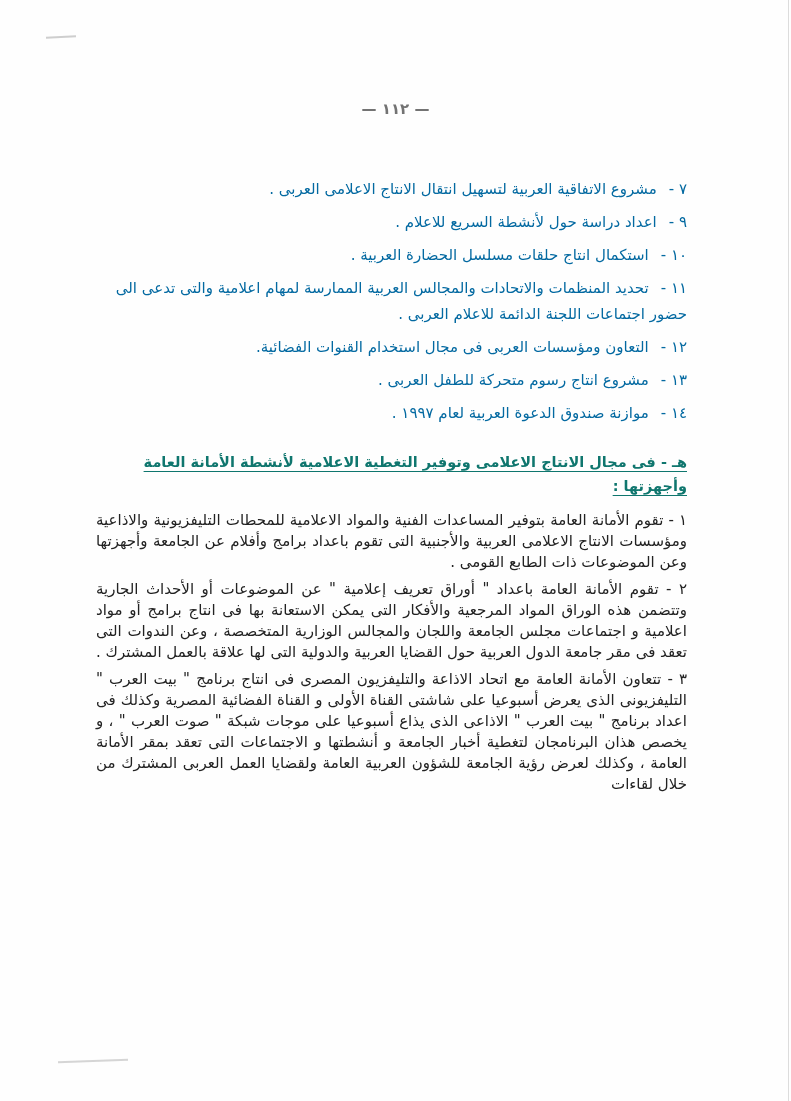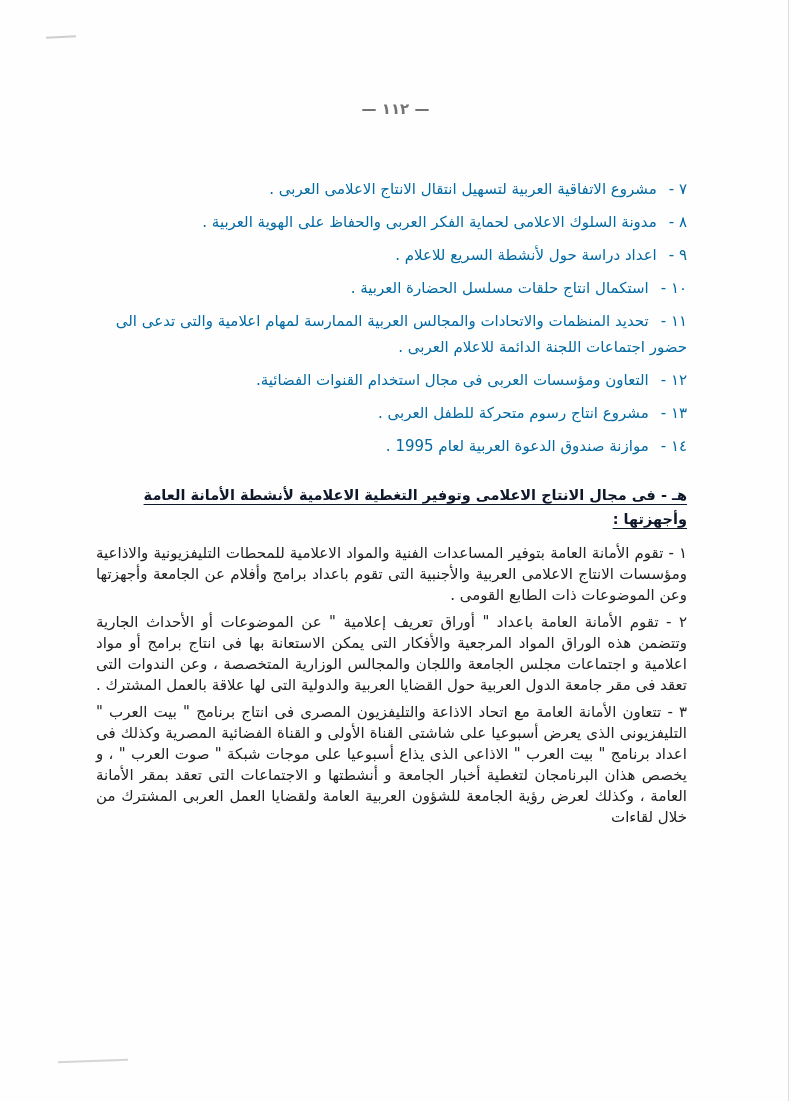--- a/index.html
+++ b/index.html
@@ -43,21 +43,21 @@
   }
   .list-item .num {
     display: inline-block;
     margin-left: 12px;
     white-space: nowrap;
   }
   .section-heading {
     margin: 24px 0 12px 0;
     font-size: 14.5px;
     font-weight: bold;
-    color: #0f172a;
+    color: #0f766e;
     text-align: right;
     text-decoration: underline;
     text-underline-offset: 4px;
     line-height: 24px;
   }
   .para {
     margin: 0 0 6px 0;
     font-size: 15px;
     line-height: 21px;
     text-align: justify;
@@ -95,39 +95,36 @@
 
   <div class="page-number">— ١١٢ —</div>
 
   <div class="content">
 
     <ol class="numbered-list">
       <li class="list-item">
         <span class="num">٧ -</span><span class="txt">مشروع الاتفاقية العربية لتسهيل انتقال الانتاج الاعلامى العربى .</span>
       </li>
       <li class="list-item">
-        <span class="num">٨ -</span><span class="txt">مدونة السلوك الاعلامى لحماية الفكر العربى والحفاظ على الهوية العربية .</span>
-      </li>
-      <li class="list-item">
         <span class="num">٩ -</span><span class="txt">اعداد دراسة حول لأنشطة السريع للاعلام .</span>
       </li>
       <li class="list-item">
         <span class="num">١٠ -</span><span class="txt">استكمال انتاج حلقات مسلسل الحضارة العربية .</span>
       </li>
       <li class="list-item">
         <span class="num">١١ -</span><span class="txt">تحديد المنظمات والاتحادات والمجالس العربية الممارسة لمهام اعلامية والتى تدعى الى حضور اجتماعات اللجنة الدائمة للاعلام العربى .</span>
       </li>
       <li class="list-item">
         <span class="num">١٢ -</span><span class="txt">التعاون ومؤسسات العربى فى مجال استخدام القنوات الفضائية.</span>
       </li>
       <li class="list-item">
         <span class="num">١٣ -</span><span class="txt">مشروع انتاج رسوم متحركة للطفل العربى .</span>
       </li>
       <li class="list-item">
-        <span class="num">١٤ -</span><span class="txt">موازنة صندوق الدعوة العربية لعام 1995 .</span>
+        <span class="num">١٤ -</span><span class="txt">موازنة صندوق الدعوة العربية لعام ١٩٩٧ .</span>
       </li>
     </ol>
 
     <h2 class="section-heading">هـ - فى مجال الانتاج الاعلامى وتوفير التغطية الاعلامية لأنشطة الأمانة العامة وأجهزتها :</h2>
 
     <p class="para">١ - تقوم الأمانة العامة بتوفير المساعدات الفنية والمواد الاعلامية للمحطات التليفزيونية والاذاعية ومؤسسات الانتاج الاعلامى العربية والأجنبية التى تقوم باعداد برامج وأفلام عن الجامعة وأجهزتها وعن الموضوعات ذات الطابع القومى .</p>
     <p class="para">٢ - تقوم الأمانة العامة باعداد " أوراق تعريف إعلامية " عن الموضوعات أو الأحداث الجارية وتتضمن هذه الوراق المواد المرجعية والأفكار التى يمكن الاستعانة بها فى انتاج برامج أو مواد اعلامية و اجتماعات مجلس الجامعة واللجان والمجالس الوزارية المتخصصة ، وعن الندوات التى تعقد فى مقر جامعة الدول العربية حول القضايا العربية والدولية التى لها علاقة بالعمل المشترك .</p>
     <p class="para">٣ - تتعاون الأمانة العامة مع اتحاد الاذاعة والتليفزيون المصرى فى انتاج برنامج " بيت العرب " التليفزيونى الذى يعرض أسبوعيا على شاشتى القناة الأولى و القناة الفضائية المصرية وكذلك فى اعداد برنامج " بيت العرب " الاذاعى الذى يذاع أسبوعيا على موجات شبكة " صوت العرب " ، و يخصص هذان البرنامجان لتغطية أخبار الجامعة و أنشطتها و الاجتماعات التى تعقد بمقر الأمانة العامة ، وكذلك لعرض رؤية الجامعة للشؤون العربية العامة ولقضايا العمل العربى المشترك من خلال لقاءات</p>
 
   </div>

